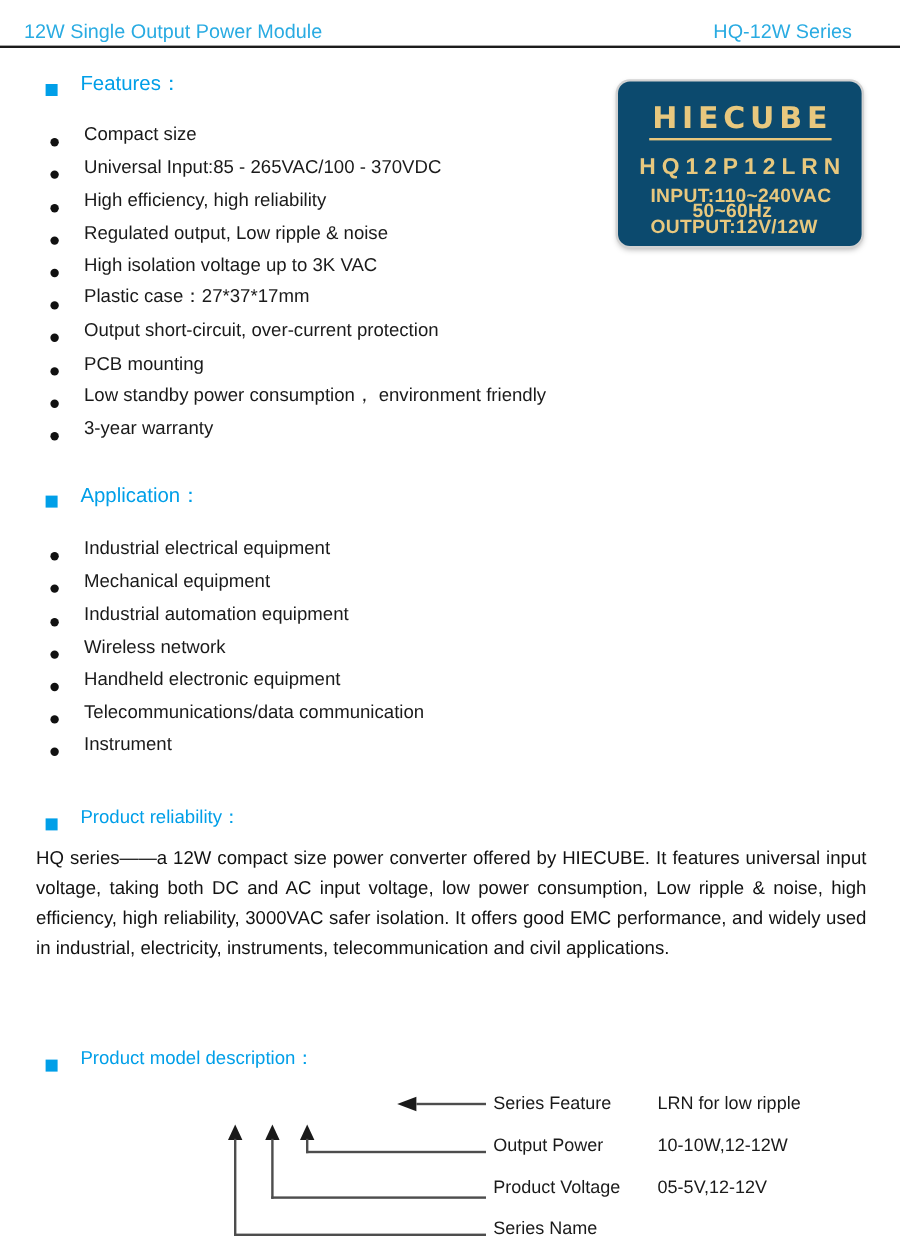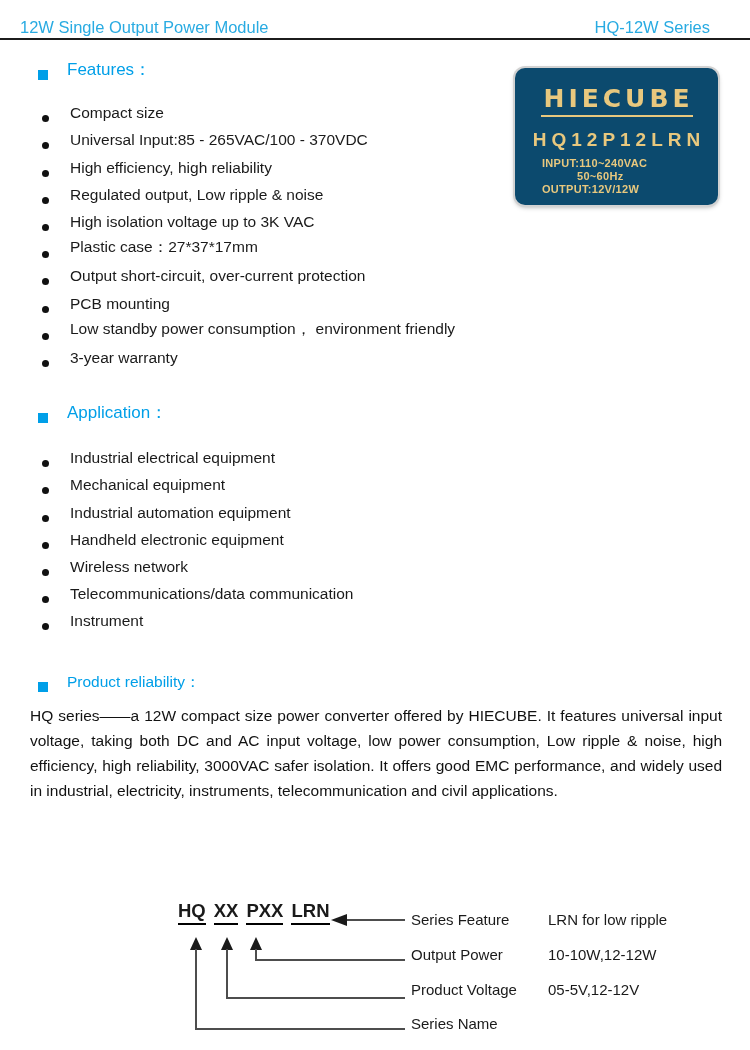--- a/index.html
+++ b/index.html
@@ -46,21 +46,21 @@
     font-weight:bold; font-size:25px; line-height:28px; letter-spacing:4px;
     padding-left:4px; white-space:nowrap;
   }
   .brand-underline { width:152px; height:2px; background:#E8C87E; margin:2px auto 3px auto; }
   .model-name {
     text-align:center; font-size:19px; line-height:21px; font-weight:bold;
     letter-spacing:5px; padding-left:5px; white-space:nowrap;margin-top:12px;
   }
   .specs {
     margin-top:7px; margin-left:27px;
-    font-size:11px; font-weight:bold; line-height:13.2px; letter-spacing:.3px;
+    font-size:16px; font-weight:bold; line-height:13.2px; letter-spacing:.3px;
     white-space:nowrap;
   }
   .spec-freq { padding-left:35px; }
 
   
   .desc-para {
     position:absolute; left:30px; top:704px; width:692px;
     font-size:15.5px; line-height:24.9px; text-align:justify; color:#121212;
   }
 
@@ -165,47 +165,48 @@
     <li>
         <span class="dot"></span>
         <span>Mechanical equipment</span>
       </li>
     <li>
         <span class="dot"></span>
         <span>Industrial automation equipment</span>
       </li>
     <li>
         <span class="dot"></span>
+        <span>Wireless network</span>
+      </li>
+    <li>
+        <span class="dot"></span>
         <span>Handheld electronic equipment</span>
       </li>
     <li>
         <span class="dot"></span>
-        <span>Wireless network</span>
-      </li>
-    <li>
-        <span class="dot"></span>
         <span>Telecommunications/data communication</span>
       </li>
     <li>
         <span class="dot"></span>
         <span>Instrument</span>
       </li>
   </ul>
 
   <div class="sec-head" style="top:672px">
     <span class="sq"></span>
     <span class="sec-title small">Product reliability：</span>
   </div>
   <div class="desc-para">HQ series——a 12W compact size power converter offered by HIECUBE. It features universal input voltage, taking both DC and AC input voltage, low power consumption, Low ripple &amp; noise, high efficiency, high reliability, 3000VAC safer isolation. It offers good EMC performance, and widely used in industrial, electricity, instruments, telecommunication and civil applications.</div>
 
+  <div class="sec-head" style="top:873px">
+    <span class="sq"></span>
+    <span class="sec-title small">Product model description：</span>
+  </div>
 
   <div class="diagram">
-    <div class="model-code">
-      <span class="mpart">HQ</span><span class="mpart">XX</span><span class="mpart">PXX</span><span class="mpart last">LRN</span>
-    </div>
 
     <div class="tri-left" style="left:331px;top:19px"></div>
     <div class="hline" style="left:347px;top:24px;width:58px"></div>
 
     <div class="tri-up" style="left:190px;top:42px"></div>
     <div class="tri-up" style="left:221px;top:42px"></div>
     <div class="tri-up" style="left:250px;top:42px"></div>
 
     <div class="vline" style="left:255px;top:54px;height:12px"></div>
     <div class="hline" style="left:255px;top:64px;width:150px"></div>

